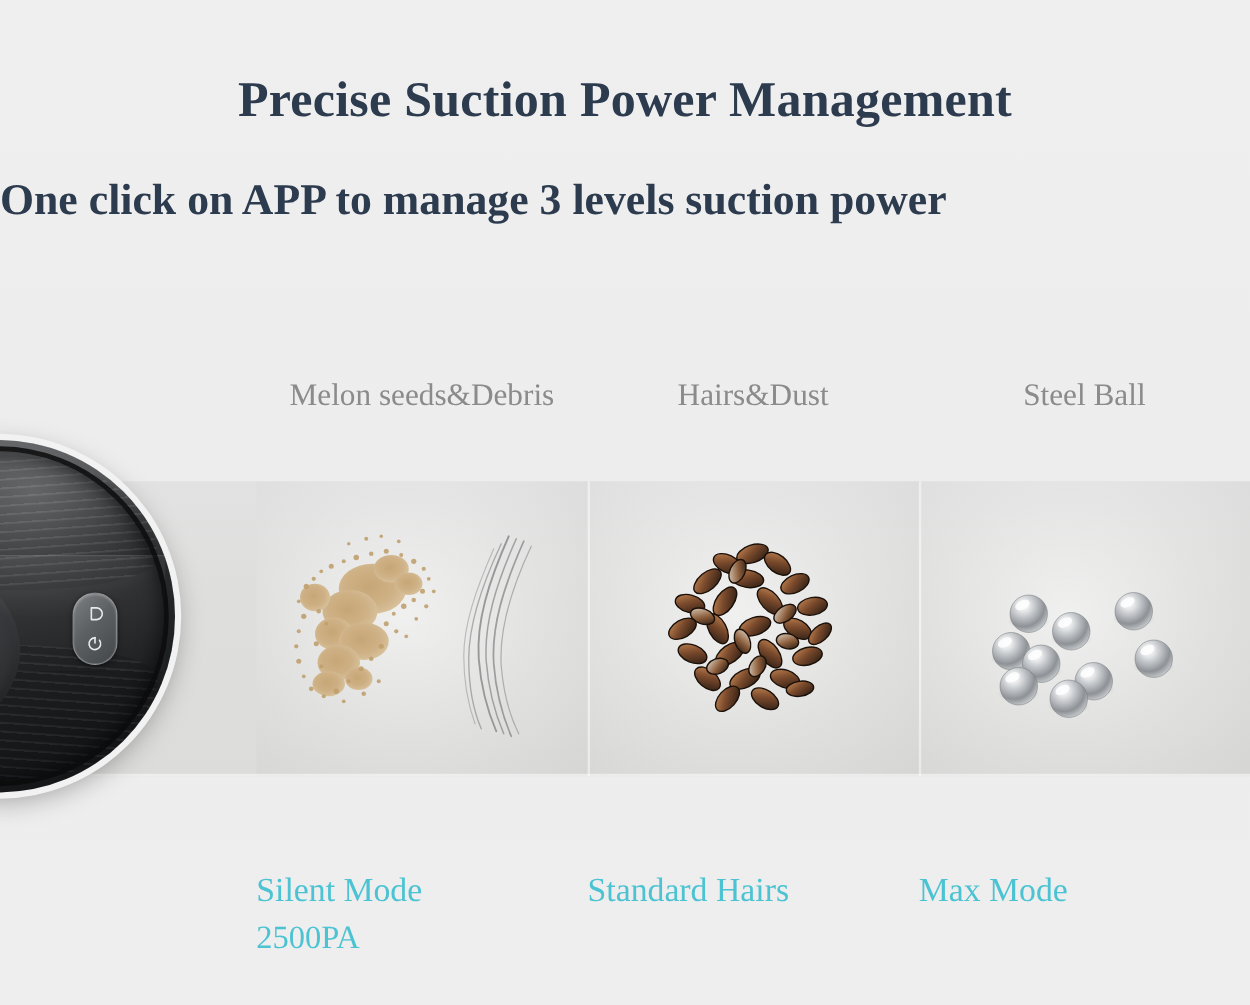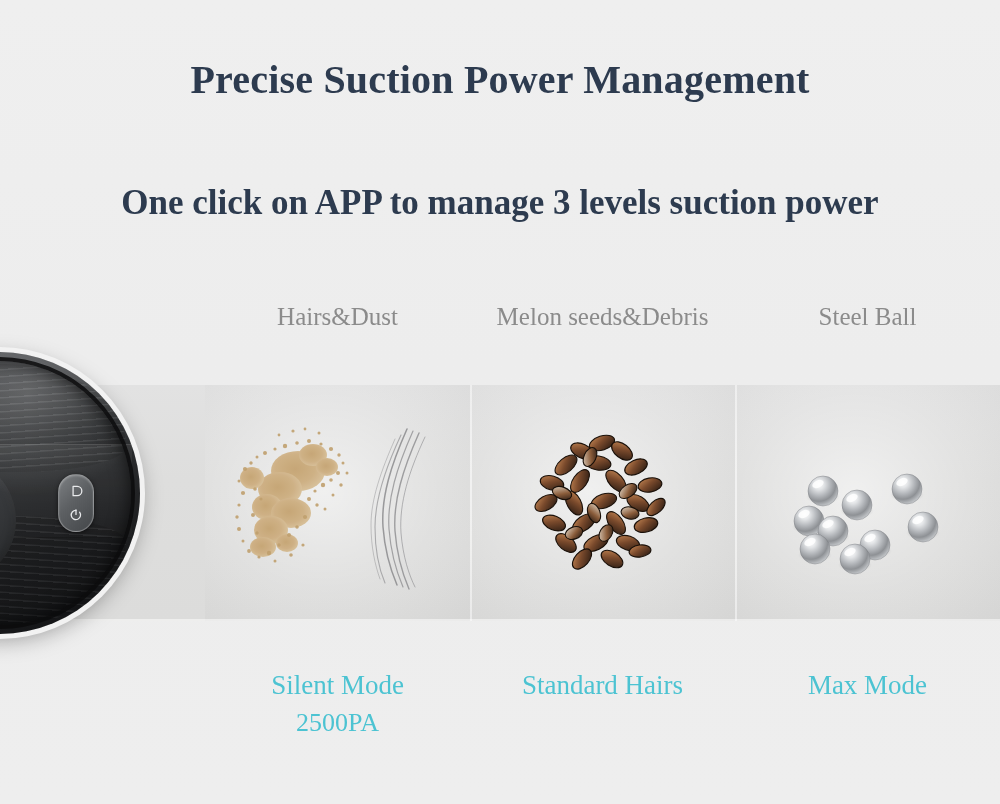--- a/index.html
+++ b/index.html
@@ -34,27 +34,25 @@
     letter-spacing: 0.2px;
     color: #2d3b4f;
     line-height: 1.1;
     white-space: nowrap;
   }
   .subtitle {
     position: absolute;
     top: 140px;
     left: 0;
     width: 1000px;
-    text-align: center;
     font-size: 35px;
     font-weight: bold;
     color: #2d3b4f;
     line-height: 1.15;
     white-space: nowrap;
-    margin-top: 43px;
   }
 
   
   .col-labels {
     position: absolute;
     top: 298px;
     left: 205px;
     width: 795px;
     height: 40px;
     display: flex;
@@ -208,22 +206,22 @@
   
   .modes {
     position: absolute;
     top: 666px;
     left: 205px;
     width: 795px;
     display: flex;
   }
   .mode {
     flex: 1 1 0;
-    text-align: center;
     color: #4cc3d2;
+    margin-top: 27px;
   }
   .mode-name {
     display: block;
     font-size: 27px;
     line-height: 38px;
     white-space: nowrap;
   }
   .mode-power {
     display: block;
     font-size: 26px;
@@ -233,22 +231,22 @@
 </style>
 </head>
 <body>
 
 <div class="page">
 
   <div class="title">Precise Suction Power Management</div>
   <div class="subtitle">One click on APP to manage 3 levels suction power</div>
 
   <div class="col-labels">
+    <div class="col-label">Melon seeds&amp;Debris</div>
     <div class="col-label">Hairs&amp;Dust</div>
-    <div class="col-label">Melon seeds&amp;Debris</div>
     <div class="col-label">Steel Ball</div>
   </div>
 
   <div class="strip">
     <div class="strip-cols">
 
       <div class="strip-col">
         <div class="shade"></div>
         <svg class="sample-svg" viewBox="0 0 265 236" preserveAspectRatio="xMidYMid meet">
           <defs>

